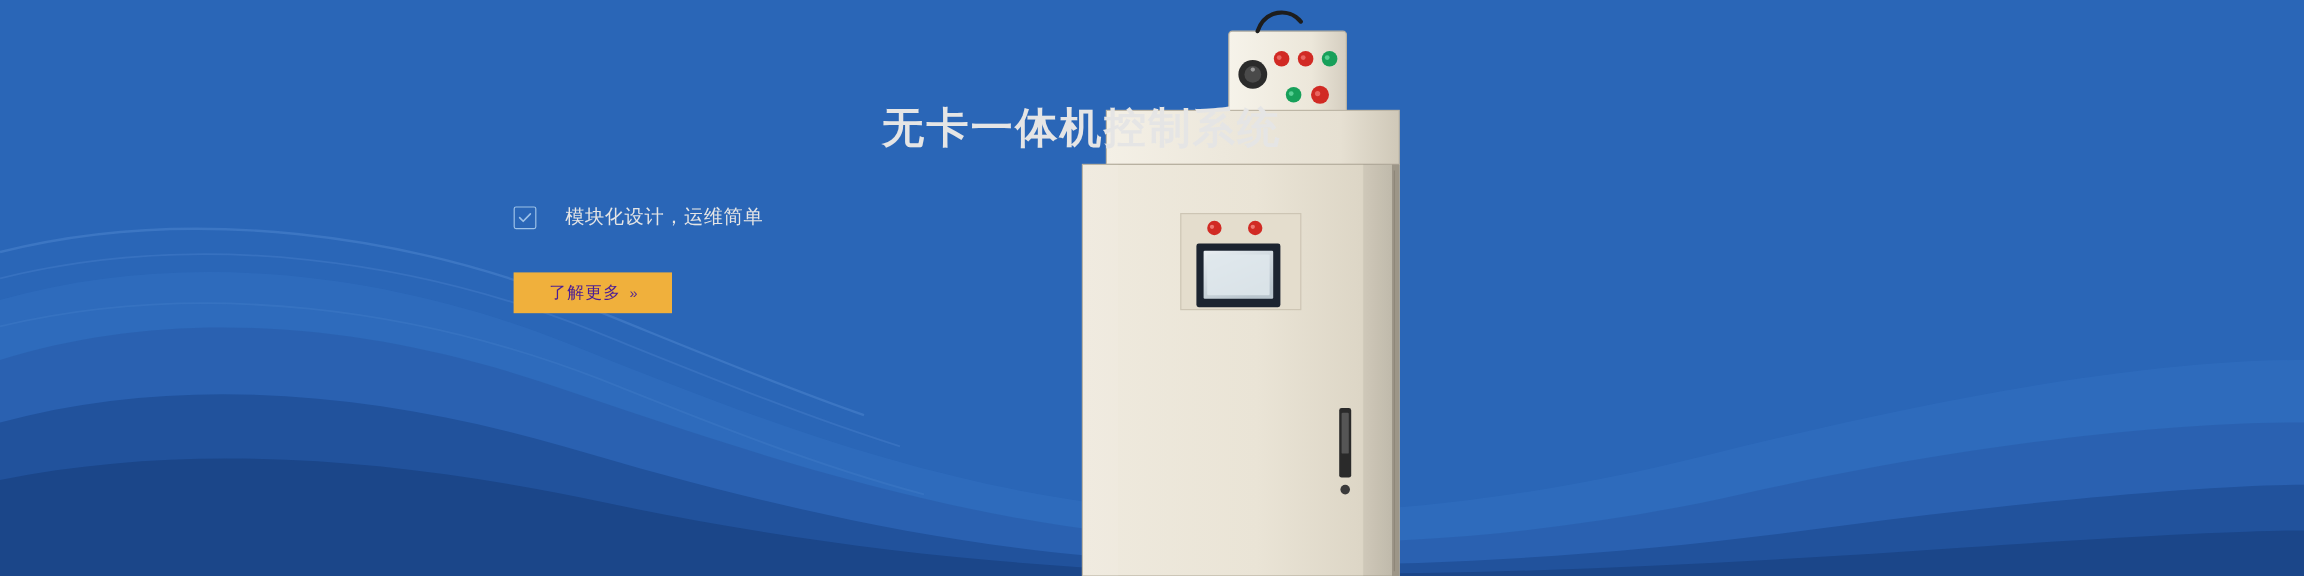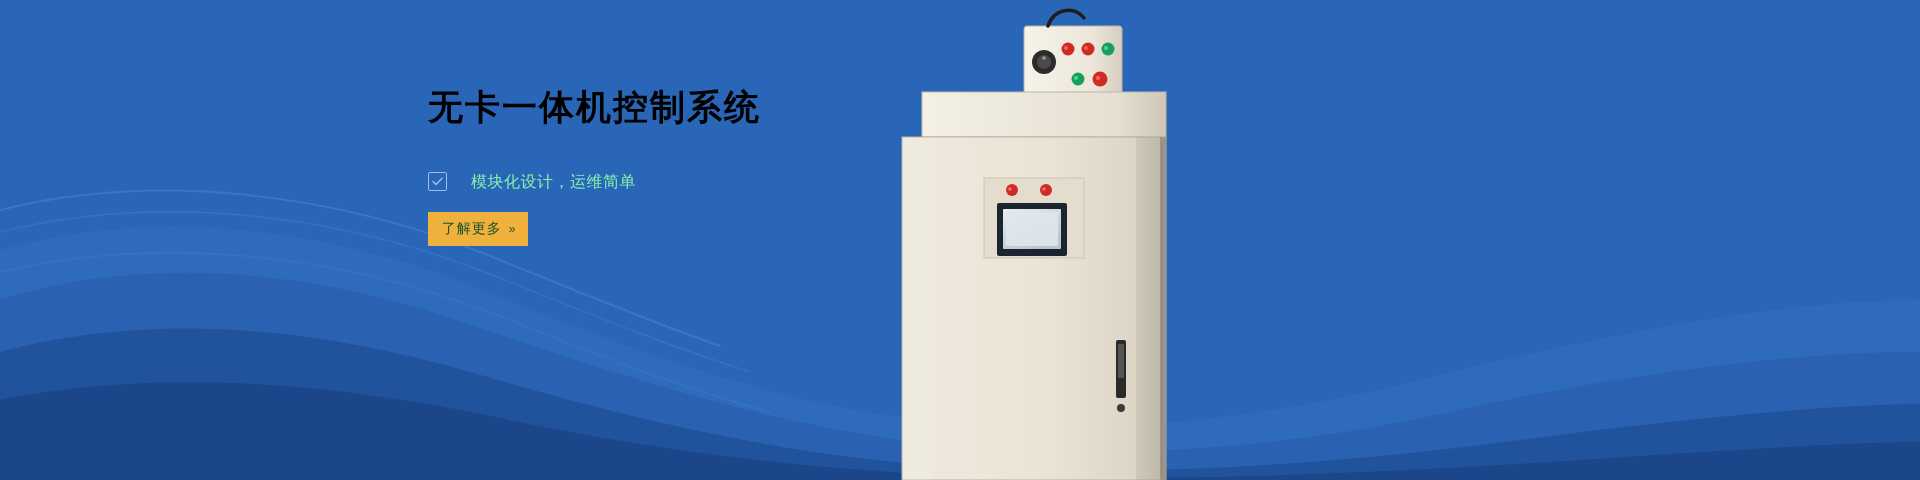--- a/index.html
+++ b/index.html
@@ -12,42 +12,43 @@
     position:relative;width:1920px;height:480px;overflow:hidden;
     background:#2a66b7;
   }
   .bg-svg{position:absolute;left:0;top:0;width:1920px;height:480px;}
 
   
   .content{
     position:absolute;left:428px;top:86px;width:640px;z-index:6;
   }
   .headline{
-    font-size:35px;line-height:1.2;color:#000000;font-weight:bold;
-    letter-spacing:2px;margin:0 0 44px 0;white-space:nowrap;
+    font-size:35px;line-height:1.2;color:#e5e5e5;font-weight:bold;
+    letter-spacing:2px;margin:0 0 44px 0;white-space:nowrap;text-align:right;
   }
   .feature-list{list-style:none;margin:0;padding:0;}
   .feature-item{
     display:flex;align-items:center;margin-bottom:21px;
   }
   .check-box{
     width:17px;height:17px;flex:0 0 17px;
     border:1px solid #9cc1e8;border-radius:2px;
     display:flex;align-items:center;justify-content:center;
     margin-right:24px;background:transparent;
   }
   .check-box svg{display:block;}
   .feature-text{
-    font-size:16px;color:#86efac;line-height:1;letter-spacing:.5px;
+    font-size:16px;color:#e5e5e5;line-height:1;letter-spacing:.5px;
     white-space:nowrap;
   }
   .cta{
     display:inline-flex;align-items:center;justify-content:center;
-    width:100px;height:34px;
-    background:#f0b03c;color:#14532d;
+    margin-top:15px;
+    width:132px;height:34px;
+    background:#f0b03c;color:#4c1d95;
     font-size:14px;letter-spacing:1px;
     border:none;cursor:pointer;
     text-decoration:none;
   }
   .cta .chev{margin-left:7px;font-size:12px;opacity:.95;letter-spacing:-1px;}
 
   
   .machine{
     position:absolute;left:898px;top:0px;width:290px;height:480px;z-index:5;
   }

